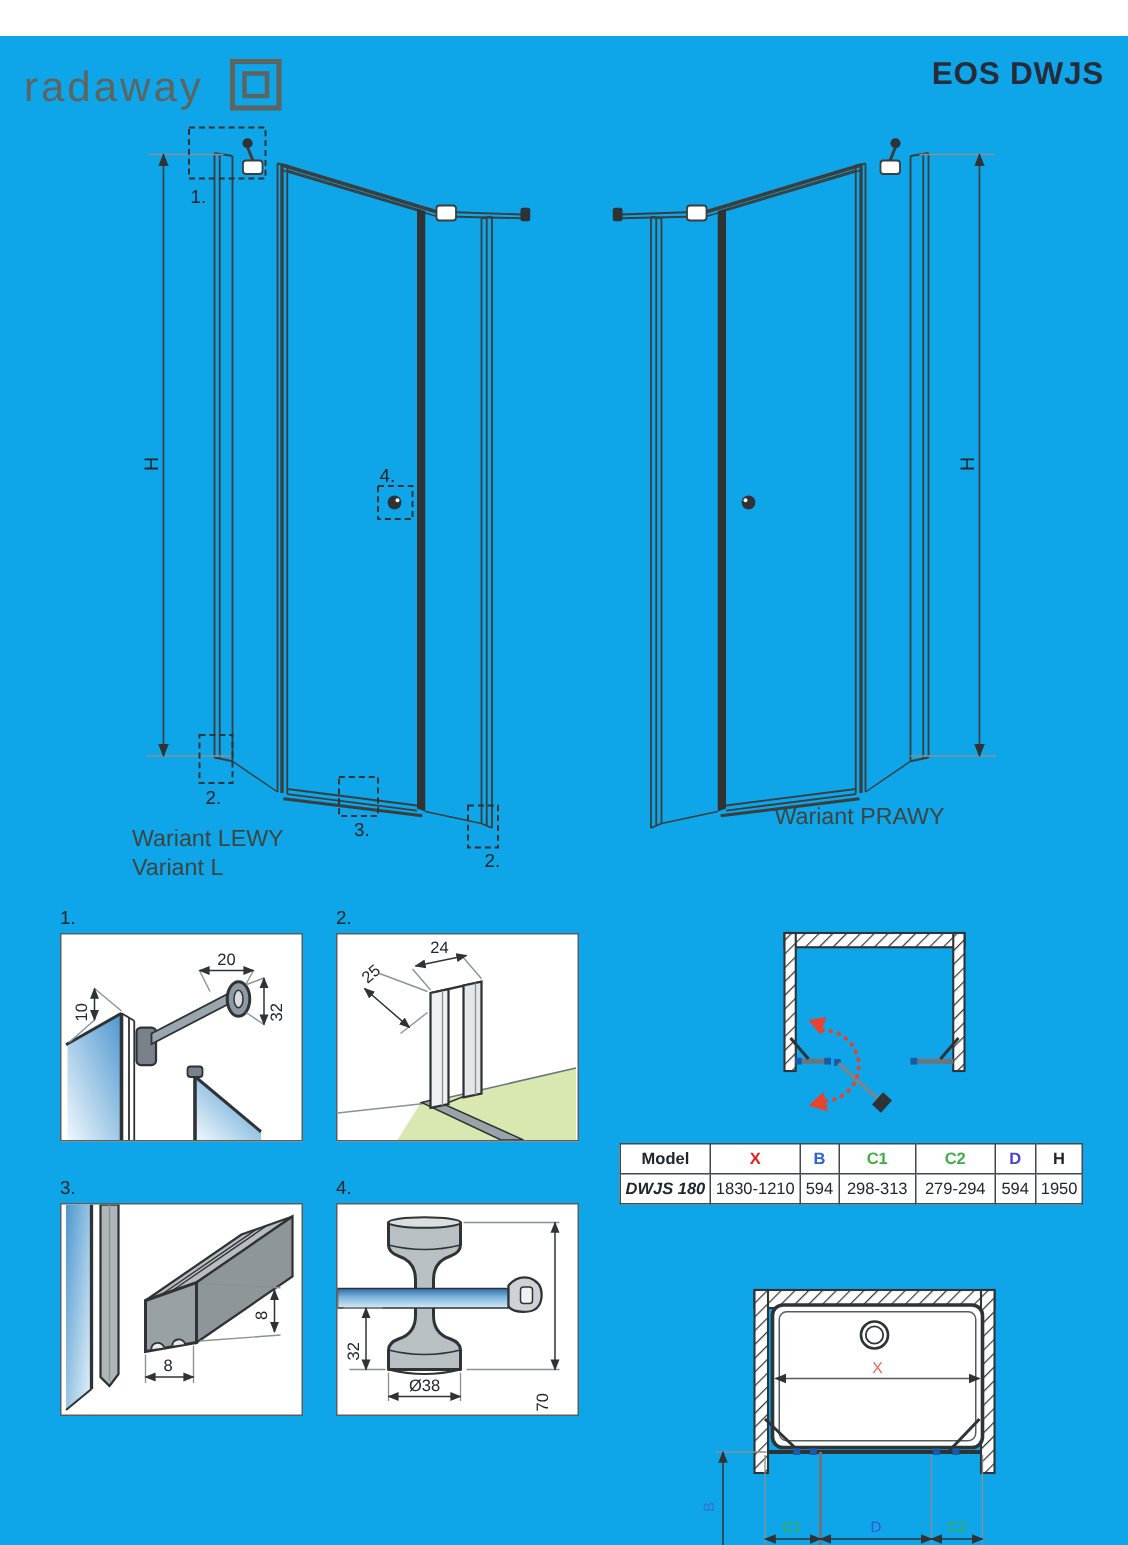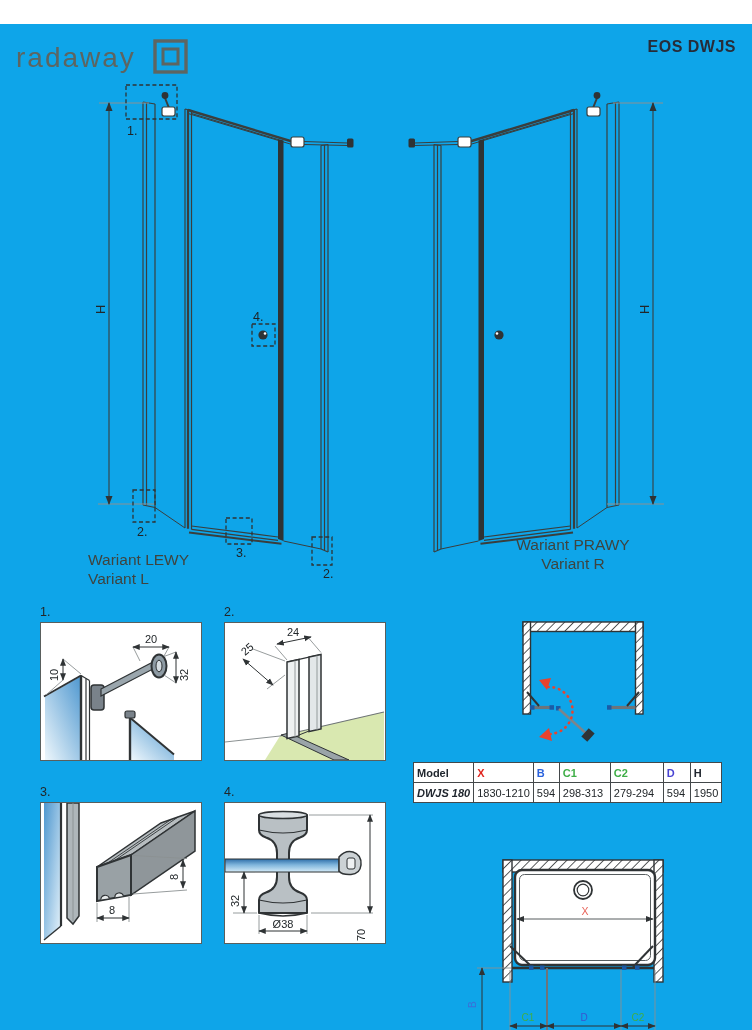--- a/index.html
+++ b/index.html
@@ -1,26 +1,26 @@
 <!DOCTYPE html>
 <html><head>
 <meta charset="utf-8">
 <style>
   html,body{margin:0;padding:0;background:#ffffff;}
   #page{position:relative;width:752px;height:1030px;background:#0ea5e9;overflow:hidden;
         font-family:"Liberation Sans",sans-serif;color:#22272a;margin-top:24px;}
   .abs{position:absolute;}
-  #brand-title{position:absolute;top:14px;right:16px;font-size:16px;font-weight:700;
+  #brand-title{position:absolute;top:14px;right:16px;font-size:21px;font-weight:700;
         color:#272c38;letter-spacing:.5px;}
   .variant-caption{position:absolute;font-size:15.5px;line-height:19px;color:#3f443f;}
   .detail{position:absolute;}
   .detail .dlabel{font-size:12.5px;color:#22272a;height:16px;margin:0 0 1px 0;}
   .detail .dbox{border:1.2px solid #595f5d;background:#fff;}
   table.spec{border-collapse:collapse;table-layout:fixed;background:#fff;}
-  table.spec th,table.spec td{border:1.4px solid #43484a;text-align:left;
+  table.spec th,table.spec td{border:1.4px solid #43484a;text-align:center;
         font-size:11px;padding:2px 3px;height:15px;white-space:nowrap;}
   table.spec th{font-weight:700;}
   table.spec td.model{font-weight:700;font-style:italic;color:#20262e;}
   svg text{font-family:"Liberation Sans",sans-serif;}
 </style>
 </head>
 <body>
 
 <div id="page">
 
@@ -121,21 +121,20 @@
       <text transform="translate(257,232) rotate(-90)" font-size="13" fill="#22272a">H</text>
     </g>
   </svg>
 
   <div class="variant-caption" style="left:88px;top:526px;text-align:left">
     <div>Wariant LEWY</div>
     <div>Variant L</div>
   </div>
   <div class="variant-caption" style="left:470px;top:511px;width:206px;text-align:center">
     <div>Wariant PRAWY</div>
-    <div>Variant R</div>
   </div>
 
   <div class="detail" style="left:40px;top:581px">
     <div class="dlabel">1.</div>
     <div class="dbox" style="width:160px;height:137px">
       <svg width="160" height="137" viewBox="0 0 160 137">
         <defs>
           <linearGradient id="g1" x1="1" y1="0" x2="0" y2="1">
             <stop offset="0" stop-color="#4e97cf"></stop>
               <stop offset="1" stop-color="#eef7fc"></stop>

